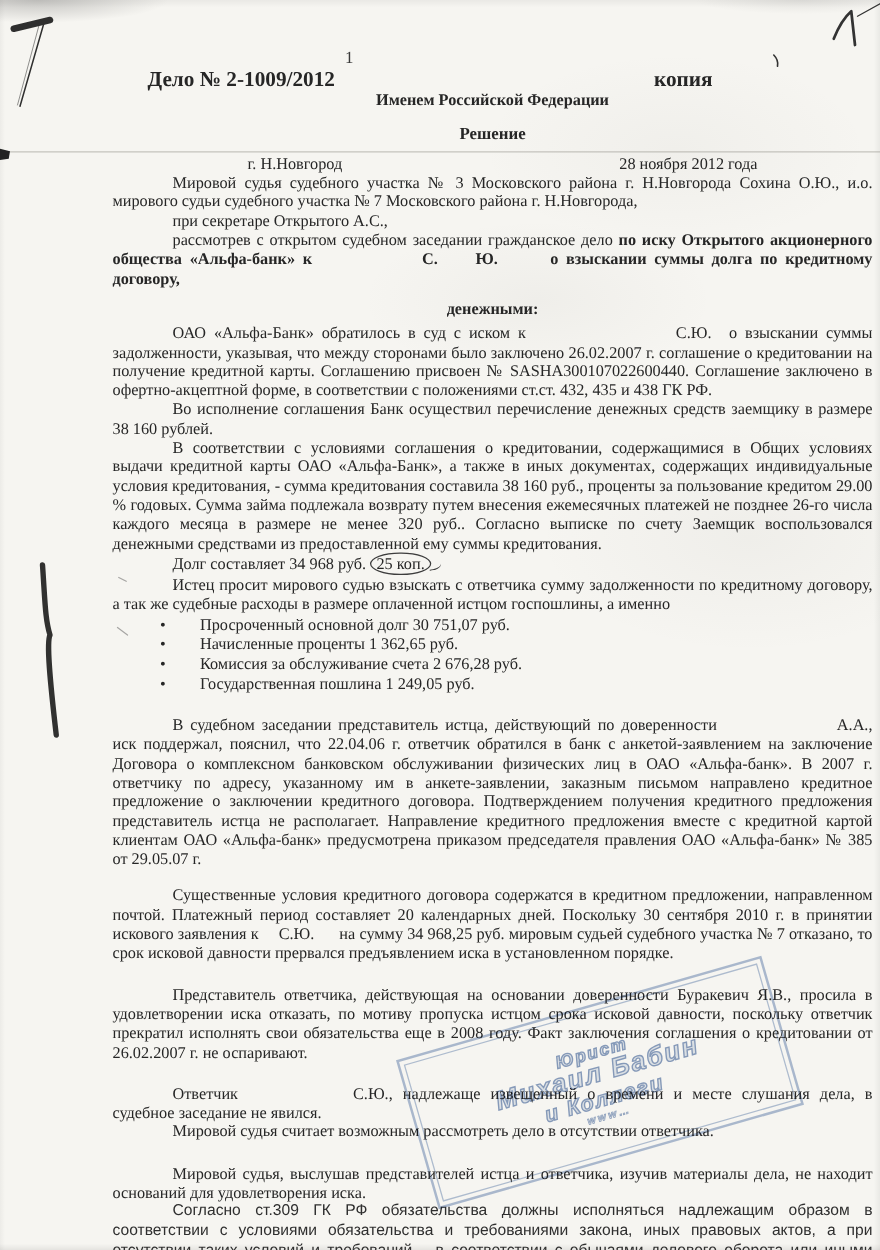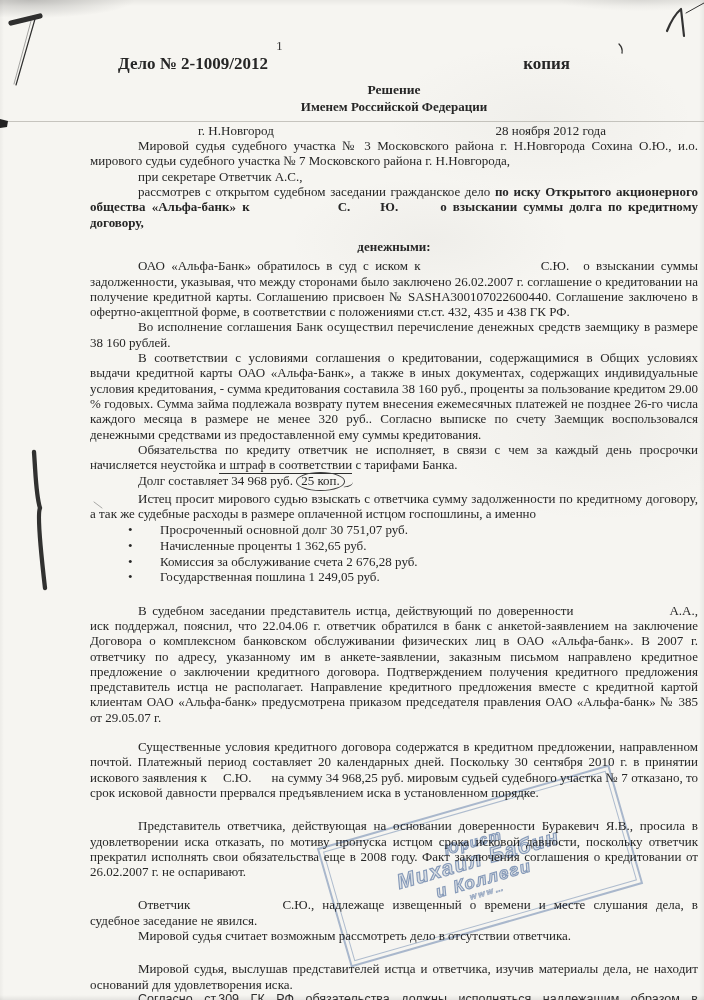--- a/index.html
+++ b/index.html
@@ -72,38 +72,37 @@
   <div class="texture"></div>
   <div class="crease"></div>
 
   <div class="pgnum">1</div>
 
   <div class="doc">
     <div class="row-case">
       <span class="case-no">Дело № 2-1009/2012</span>
       <span class="copy">копия</span>
     </div>
+    <div class="t-center subtitle">Именем Российской Федерации</div>
     <div class="t-center title">Решение</div>
-    <div class="t-center subtitle">Именем Российской Федерации</div>
 
     <div class="row-place">
       <span class="place">г. Н.Новгород</span>
       <span class="date">28 ноября 2012 года</span>
     </div>
 
     <p class="p-first">Мировой судья судебного участка № 3 Московского района г. Н.Новгорода Сохина О.Ю., и.о. мирового судьи судебного участка № 7 Московского района г. Н.Новгорода,</p>
-    <p>при секретаре Ответчик А.С.,</p>
+    <p>при секретаре Открытого А.С.,</p>
     <p><span>рассмотрев с открытом судебном заседании  гражданское дело </span><span class="b">по иску Открытого акционерного общества «Альфа-банк» к</span><span class="sp" style="width:88px"></span><span class="b">С.</span><span class="sp" style="width:30px"></span><span class="b">Ю.</span><span class="sp" style="width:42px"></span><span class="b">о взыскании суммы долга по кредитному договору,</span></p>
 
     <div class="t-center heading">денежными:</div>
 
     <p><span>ОАО «Альфа-Банк» обратилось  в суд с иском к</span><span class="sp" style="width:120px"></span><span>С.Ю.</span><span class="sp" style="width:14px"></span><span>о  взыскании суммы задолженности, указывая, что между сторонами было заключено 26.02.2007  г. соглашение о кредитовании на получение кредитной карты. Соглашению присвоен № SASHA300107022600440. Соглашение заключено в офертно-акцептной форме, в соответствии с положениями ст.ст. 432, 435 и 438 ГК РФ.</span></p>
     <p>Во исполнение соглашения Банк осуществил перечисление денежных средств заемщику в размере 38 160 рублей.</p>
     <p>В соответствии с условиями соглашения о кредитовании, содержащимися в Общих условиях выдачи кредитной карты ОАО «Альфа-Банк», а также в иных документах, содержащих индивидуальные условия кредитования, - сумма кредитования составила 38 160 руб., проценты за пользование кредитом 29.00 % годовых. Сумма займа подлежала возврату путем внесения ежемесячных платежей не позднее 26-го числа каждого месяца в размере не менее 320 руб..  Согласно выписке по счету Заемщик воспользовался денежными средствами из предоставленной ему суммы кредитования.</p>
-    <p><span>Обязательства по кредиту ответчик не исполняет, в связи с чем за каждый день просрочки начисляется неустойка </span><span class="pen-underline">и штраф в соответствии</span><span> с тарифами Банка.</span></p>
     <p><span>Долг составляет 34 968 руб. </span><span class="pen-circle">25 коп.</span></p>
     <p>Истец просит мирового судью взыскать с ответчика сумму задолженности по кредитному договору, а так же судебные расходы в размере оплаченной истцом госпошлины, а именно</p>
 
     <ul class="bullets">
       <li>Просроченный основной долг 30 751,07  руб.</li>
       <li>Начисленные проценты 1 362,65  руб.</li>
       <li>Комиссия за обслуживание счета 2 676,28  руб.</li>
       <li>Государственная пошлина 1 249,05  руб.</li>
     </ul>
 

